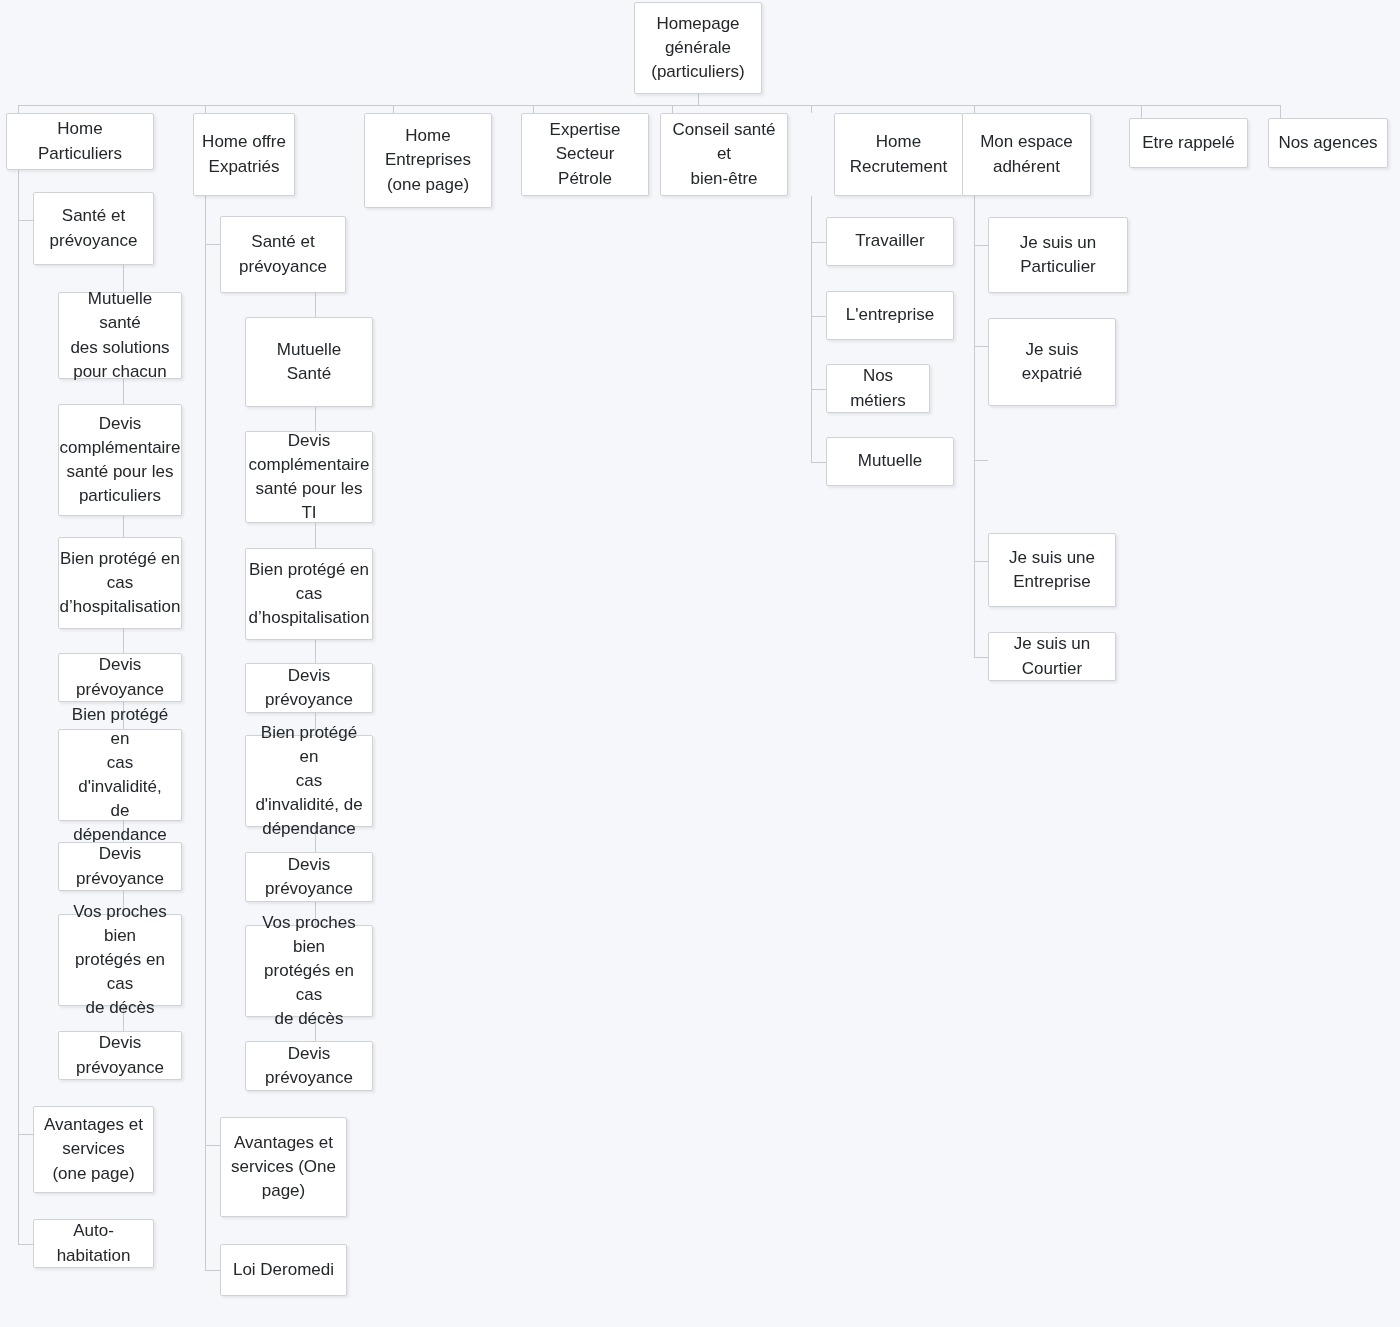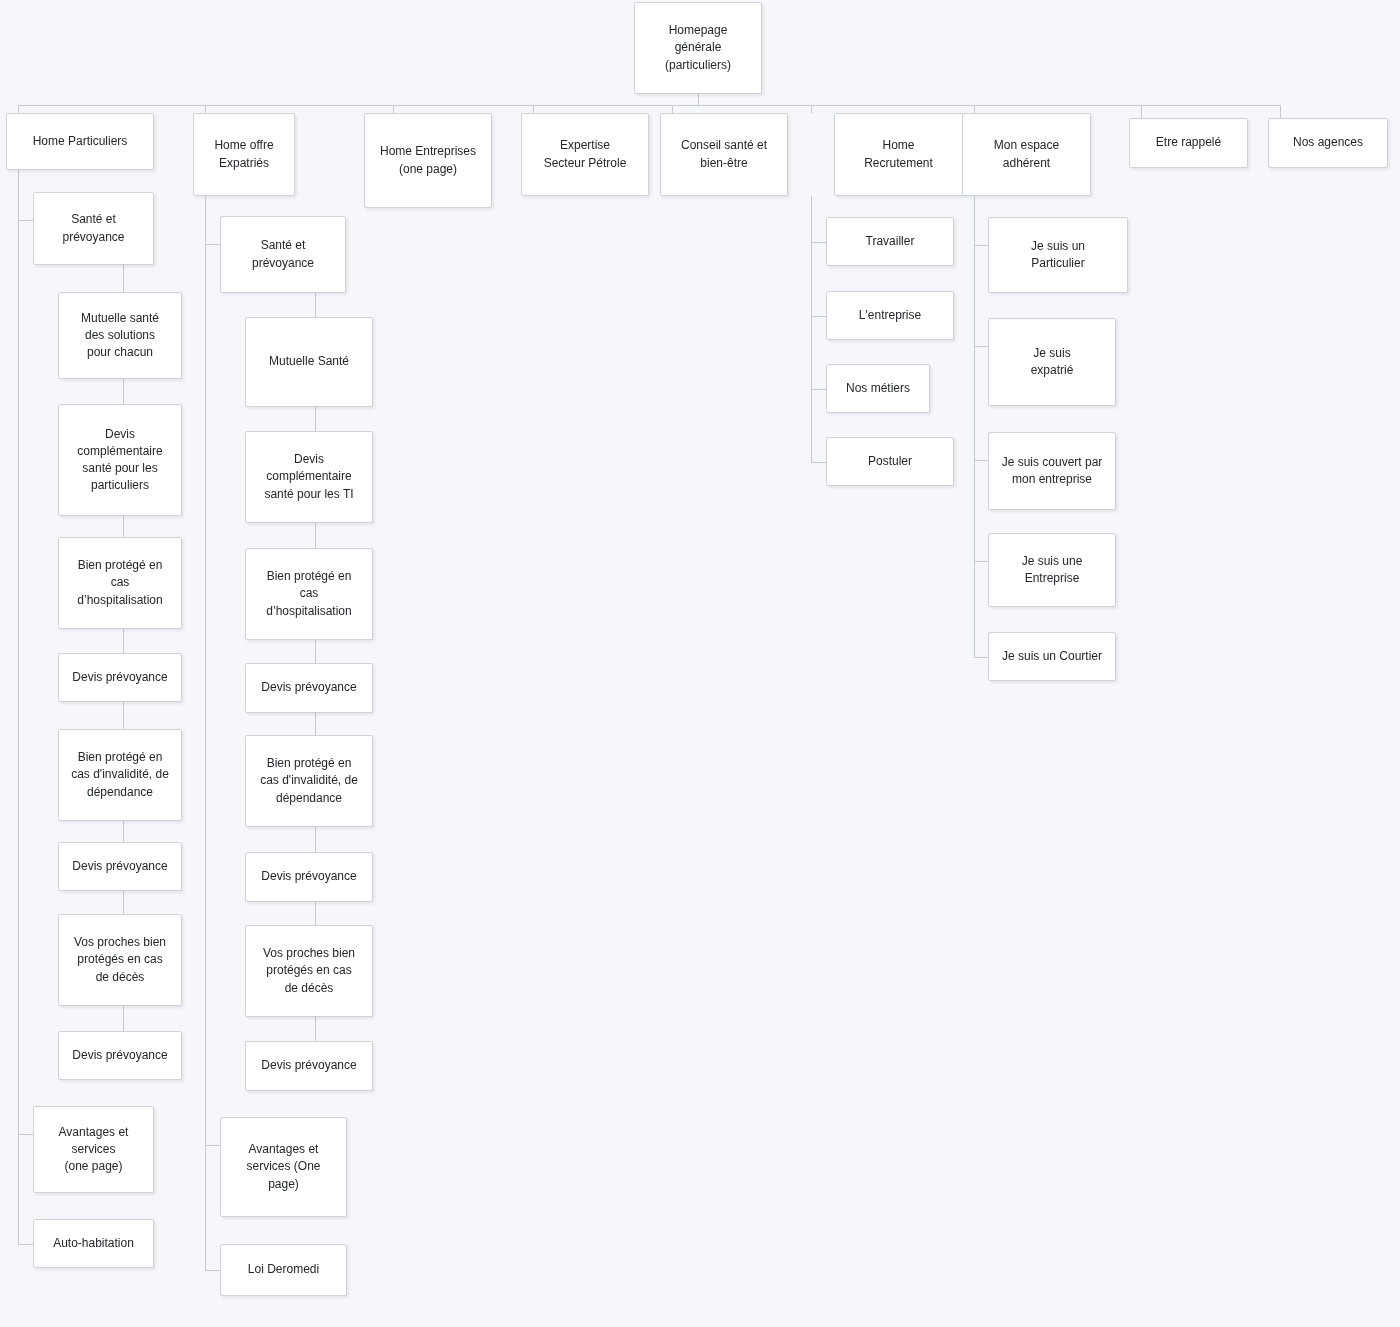--- a/index.html
+++ b/index.html
@@ -22,21 +22,21 @@
     box-sizing: border-box;
     background: #ffffff;
     border: 1px solid #cfd3d8;
     border-radius: 2px;
     box-shadow: 2px 2px 3px rgba(0,0,0,0.07);
     display: flex;
     align-items: center;
     justify-content: center;
     text-align: center;
     color: #23272b;
-    font-size: 12px;
+    font-size: 17px;
     line-height: 1.42;
     padding: 4px 8px;
     white-space: pre-line;
     z-index: 2;
   }
   .conn {
     position: absolute;
     background: #c6cbd1;
     z-index: 1;
   }
@@ -150,29 +150,27 @@
 de décès</div>
     <div class="node" style="left: 245px; top: 1041px; width: 128px; height: 50px;">Devis prévoyance</div>
     <div class="conn h" style="left: 811px; top: 241.5px; width: 15px;"></div>
     <div class="conn h" style="left: 811px; top: 315.5px; width: 15px;"></div>
     <div class="conn h" style="left: 811px; top: 388.5px; width: 15px;"></div>
     <div class="conn h" style="left: 811px; top: 461.5px; width: 15px;"></div>
     <div class="conn v" style="left: 811px; top: 196px; height: 265.5px;"></div>
     <div class="node" style="left: 826px; top: 217px; width: 128px; height: 49px;">Travailler</div>
     <div class="node" style="left: 826px; top: 291px; width: 128px; height: 49px;">L'entreprise</div>
     <div class="node" style="left: 826px; top: 364px; width: 104px; height: 49px;">Nos métiers</div>
-    <div class="node" style="left: 826px; top: 437px; width: 128px; height: 49px;">Postuler</div>
+    <div class="node" style="left: 826px; top: 437px; width: 128px; height: 49px;">Mutuelle</div>
     <div class="conn h" style="left: 974px; top: 245px; width: 14px;"></div>
     <div class="conn h" style="left: 974px; top: 346px; width: 14px;"></div>
     <div class="conn h" style="left: 974px; top: 460px; width: 14px;"></div>
     <div class="conn h" style="left: 974px; top: 561px; width: 14px;"></div>
     <div class="conn h" style="left: 974px; top: 656.5px; width: 14px;"></div>
     <div class="conn v" style="left: 974px; top: 196px; height: 460.5px;"></div>
     <div class="node" style="left: 988px; top: 217px; width: 140px; height: 76px;">Je suis un
 Particulier</div>
     <div class="node" style="left: 988px; top: 318px; width: 128px; height: 88px;">Je suis
 expatrié</div>
-    <div class="node" style="left: 988px; top: 432px; width: 128px; height: 78px;">Je suis couvert par
-mon entreprise</div>
     <div class="node" style="left: 988px; top: 533px; width: 128px; height: 74px;">Je suis une
 Entreprise</div>
     <div class="node" style="left: 988px; top: 632px; width: 128px; height: 49px;">Je suis un Courtier</div>
   </div>
 
 </body></html>

